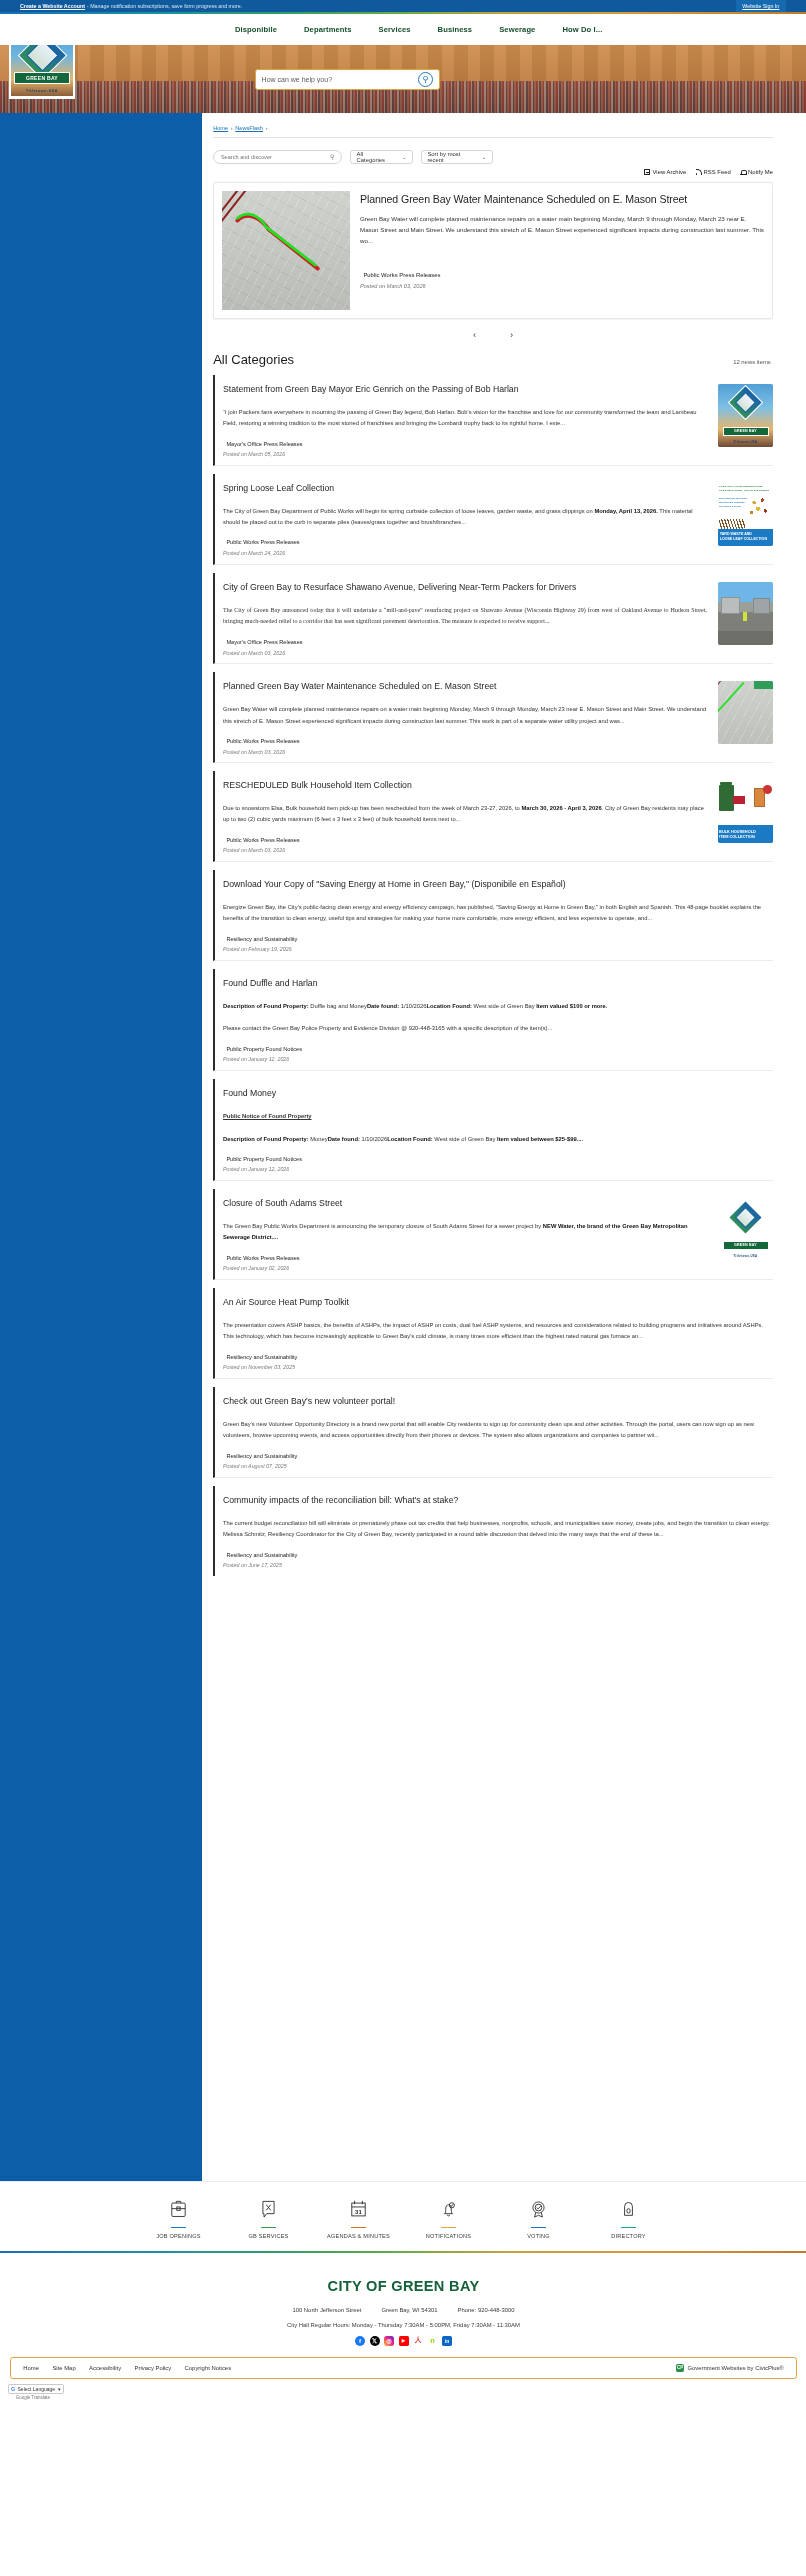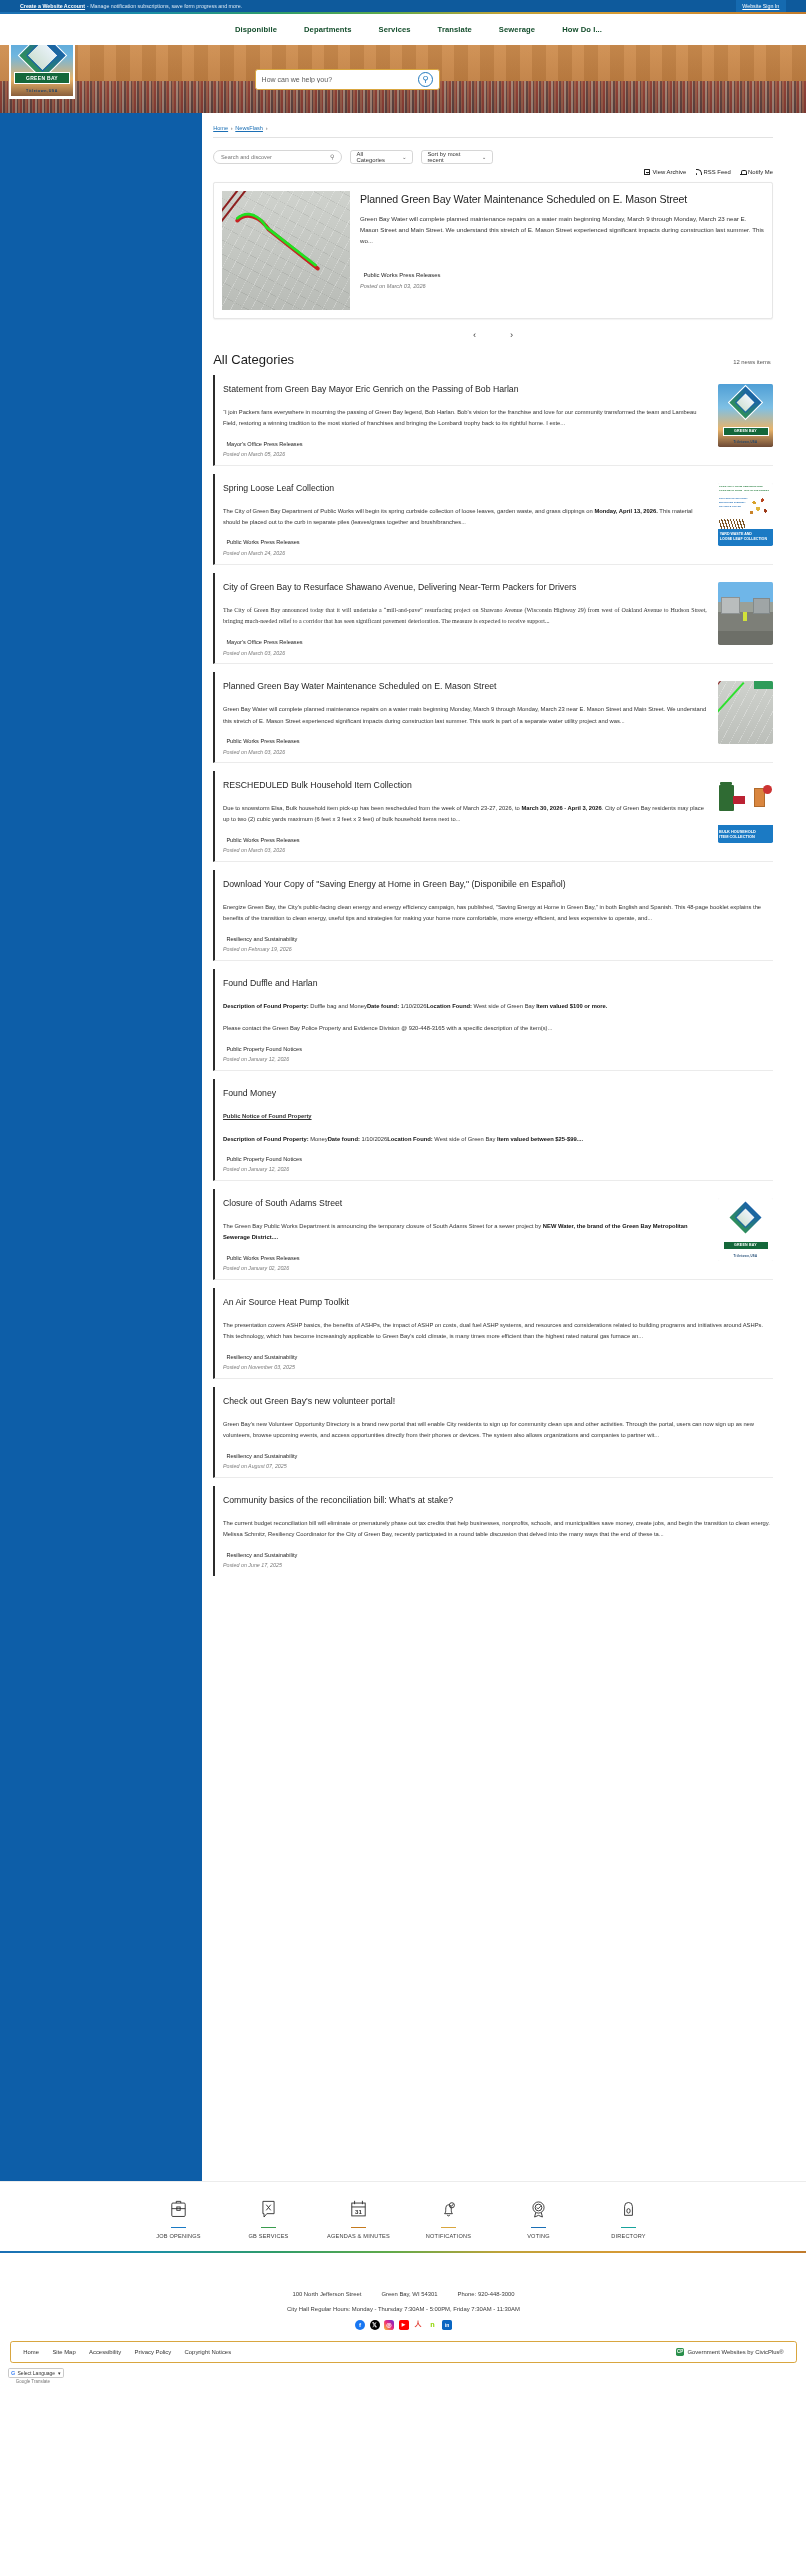--- a/index.html
+++ b/index.html
@@ -494,21 +494,21 @@
   <span>Manage notification subscriptions, save form progress and more.</span>
   <a href="#" class="signin">Website Sign In</a>
 </div>
 <div class="accentline"></div>
 
 <div class="header">
   <nav class="nav">
     <a href="#">Disponibile</a>
     <a href="#">Departments</a>
     <a href="#">Services</a>
-    <a href="#">Translate</a>
+    <a href="#">Business</a>
     <a href="#">Sewerage</a>
     <a href="#">How Do I...</a>
   </nav>
 </div>
 
 <div class="hero">
   <div class="hero-build"></div>
   <div class="hero-crowd"></div>
 
   <div class="logo-wrap">
@@ -750,21 +750,21 @@
         <div class="news-main">
           <div class="news-title">Check out Green Bay's new volunteer portal!</div>
           <div class="news-desc">Green Bay's new Volunteer Opportunity Directory is a brand new portal that will enable City residents to sign up for community clean ups and other activities. Through the portal, users can now sign up as new volunteers, browse upcoming events, and access opportunities directly from their phones or devices. The system also allows organizations and companies to partner wit...</div>
           <div class="news-cat">Resiliency and Sustainability</div>
           <div class="news-date">Posted on August 07, 2025</div>
         </div>
       </div>
 
       <div class="news-item" style="border-bottom:0">
         <div class="news-main">
-          <div class="news-title">Community basics of the reconciliation bill: What's at stake?</div>
+          <div class="news-title">Community impacts of the reconciliation bill: What's at stake?</div>
           <div class="news-desc">The current budget reconciliation bill will eliminate or prematurely phase out tax credits that help businesses, nonprofits, schools, and municipalities save money, create jobs, and begin the transition to clean energy. Melissa Schmitz, Resiliency Coordinator for the City of Green Bay, recently participated in a round table discussion that delved into the many ways that the end of these ta...</div>
           <div class="news-cat">Resiliency and Sustainability</div>
           <div class="news-date">Posted on June 17, 2025</div>
         </div>
       </div>
 
       <div style="height:34px"></div>
     </div>
   </div>
 </div>
@@ -835,20 +835,21 @@
       </svg>
     </div>
     <div class="quick-rule" style="background:#19a39c"></div>
     <div class="quick-lbl">DIRECTORY</div>
   </div>
 </div>
 
 <div class="accentline"></div>
 
 <div class="footer">
+  <div class="footer-title">CITY OF GREEN BAY</div>
   <div class="footer-addr">
     <span>100 North Jefferson Street</span>
     <span>Green Bay, WI 54301</span>
     <span>Phone: 920-448-3000</span>
   </div>
   <div class="footer-hours">City Hall Regular Hours: Monday - Thursday 7:30AM - 5:00PM, Friday 7:30AM - 11:30AM</div>
 
   <div class="social">
     <span style="background:#1877f2;border-radius:50%">f</span>
     <span style="background:#000;border-radius:50%">𝕏</span>

